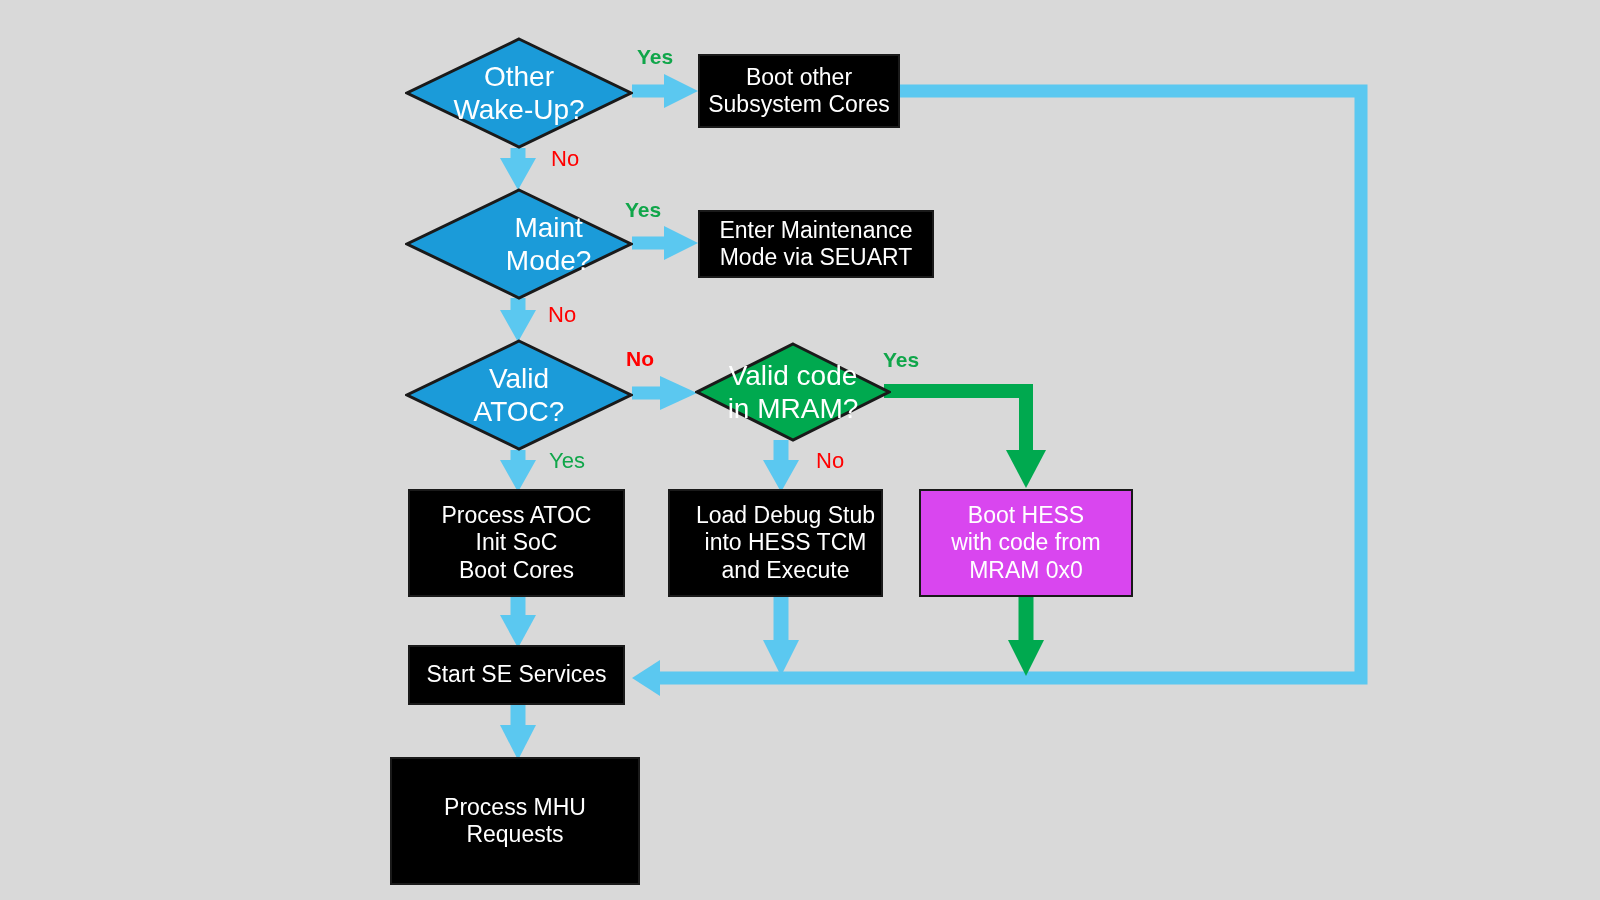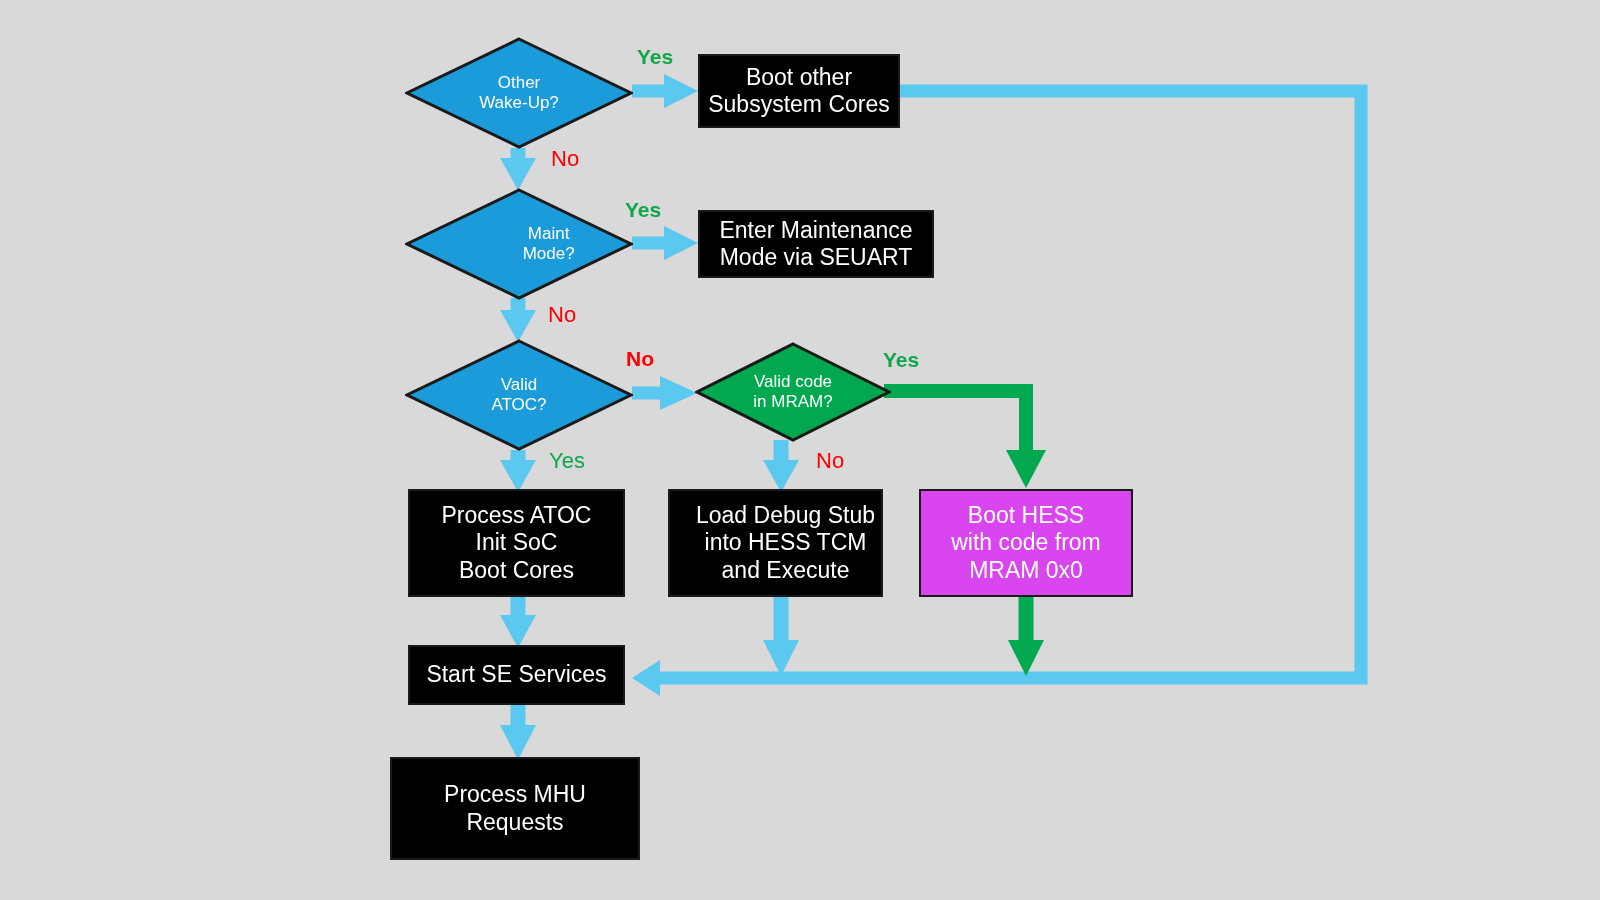--- a/index.html
+++ b/index.html
@@ -24,21 +24,21 @@
     white-space:pre-line;
   }
   .box{
     border:2px solid #1a1a1a;
     font-size:23px;
   }
   .box.blue{background:#000000;}
   .box.green{background:#d946ef;}
 
   .diamond{
-    font-size:17px;
+    font-size:28px;
   }
   .diamond .dshape{
     position:absolute;left:0;top:0;width:100%;height:100%;
   }
   .diamond .dlabel{
     position:relative;z-index:2;width:74%;
   }
 
   .edgelabel{
     position:absolute;
@@ -180,21 +180,21 @@
   <div class="node box green" style="left:919px;top:489px;width:214px;height:108px;">
     <div>Boot HESS
 with code from
 MRAM 0x0</div>
   </div>
 
   <div class="node box blue" style="left:408px;top:645px;width:217px;height:60px;">
     <div>Start SE Services</div>
   </div>
 
-  <div class="node box blue" style="left:390px;top:757px;width:250px;height:103px;">
+  <div class="node box blue" style="left:390px;top:757px;width:250px;height:128px;">
     <div>Process MHU
 Requests</div>
   </div>
 
   <div class="edgelabel yes" style="left:637px;top:45px;">Yes</div>
 
   <div class="edgelabel no plain" style="left:551px;top:146px;">No</div>
 
   <div class="edgelabel yes" style="left:625px;top:198px;">Yes</div>
 

